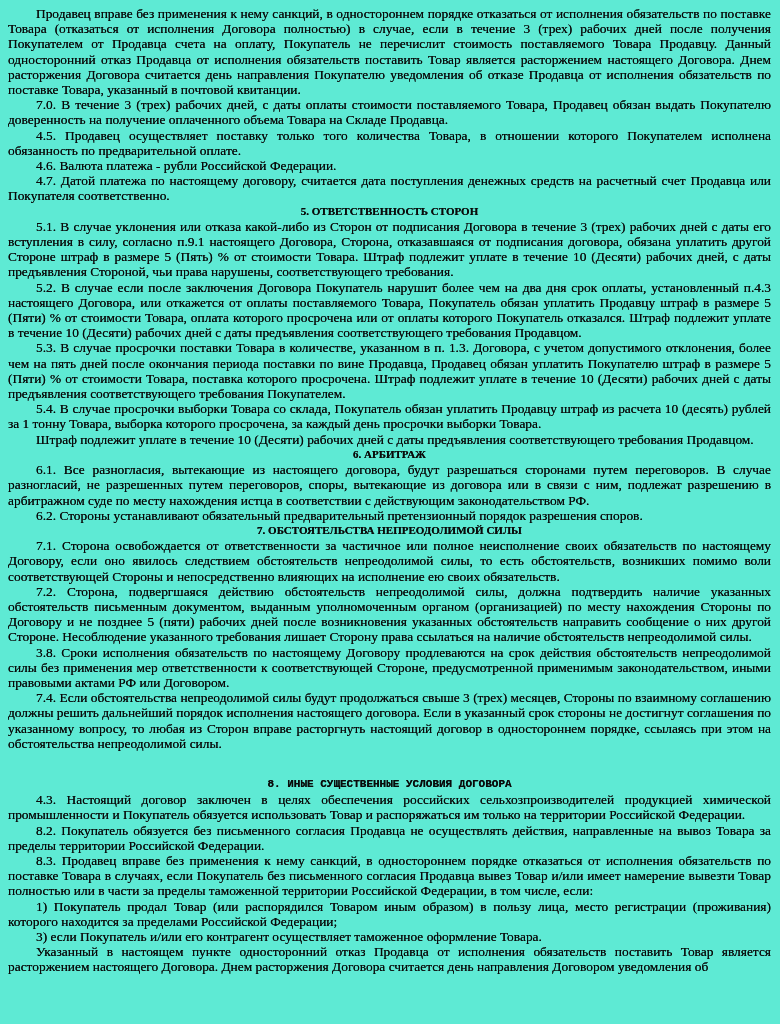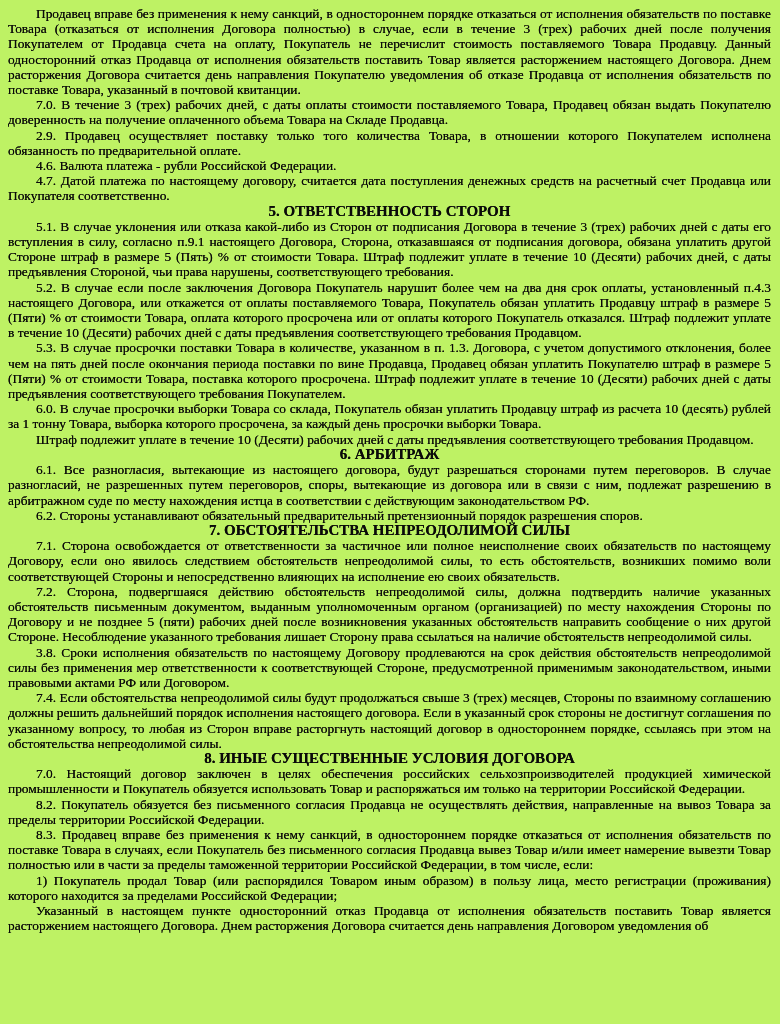--- a/index.html
+++ b/index.html
@@ -6,64 +6,67 @@
     margin: 0;
     padding: 0;
     background: #ffffff;
   }
   .page {
     width: 780px;
     height: 1024px;
     box-sizing: border-box;
     padding: 6px 9px 0 8px;
     overflow: hidden;
-    background: #bef264;
+    background: #5eead4;
     color: #0a0a0a;
     font-family: "Liberation Serif", "DejaVu Serif", serif;
     font-size: 13.4px;
     line-height: 15.2px;
     text-align: justify;
     text-shadow: 0 0 0.55px rgba(0,0,0,0.85);
   }
   .para {
     margin: 0;
     text-indent: 28px;
   }
   .heading {
     margin: 0;
-    font-size: 15px;
+    font-size: 11px;
     font-weight: bold;
     text-align: center;
     text-indent: 0;
   }
   .gap-top {
+    margin-top: 26px;
+    font-family: Liberation Mono, monospace;
   }
 </style>
 </head>
 <body>
 
 <div class="page">
   <p class="para">Продавец вправе без применения к нему санкций, в одностороннем порядке отказаться от исполнения обязательств по поставке Товара (отказаться от исполнения Договора полностью) в случае, если в течение 3 (трех) рабочих дней после получения Покупателем от Продавца счета на оплату,  Покупатель не перечислит стоимость поставляемого Товара Продавцу.  Данный односторонний отказ Продавца от исполнения обязательств поставить Товар является расторжением настоящего Договора. Днем расторжения Договора считается день направления Покупателю уведомления об отказе Продавца от исполнения обязательств по поставке Товара, указанный в почтовой квитанции.</p>
   <p class="para">7.0. В течение 3 (трех) рабочих дней, с даты  оплаты стоимости  поставляемого Товара, Продавец обязан выдать Покупателю доверенность на получение оплаченного объема Товара на Складе Продавца.</p>
-  <p class="para">2.9. Продавец осуществляет поставку только того количества Товара, в отношении которого Покупателем исполнена обязанность по предварительной оплате.</p>
+  <p class="para">4.5. Продавец осуществляет поставку только того количества Товара, в отношении которого Покупателем исполнена обязанность по предварительной оплате.</p>
   <p class="para">4.6. Валюта платежа - рубли Российской Федерации.</p>
   <p class="para">4.7. Датой платежа по настоящему договору, считается дата поступления денежных средств на расчетный счет Продавца или Покупателя соответственно.</p>
   <h2 class="heading">5. ОТВЕТСТВЕННОСТЬ СТОРОН</h2>
   <p class="para">5.1. В случае уклонения или отказа какой-либо из Сторон от подписания Договора в течение 3 (трех) рабочих дней с даты его вступления в силу, согласно п.9.1 настоящего Договора, Сторона, отказавшаяся от подписания договора, обязана уплатить другой Стороне штраф в размере 5 (Пять) % от стоимости Товара.  Штраф подлежит уплате в течение 10 (Десяти) рабочих дней, с даты предъявления Стороной, чьи права нарушены, соответствующего требования.</p>
   <p class="para">5.2. В случае если после заключения Договора Покупатель нарушит более чем на два дня срок оплаты, установленный п.4.3 настоящего Договора, или откажется от оплаты поставляемого  Товара, Покупатель обязан  уплатить Продавцу штраф в размере 5 (Пяти) % от стоимости Товара, оплата которого просрочена или от оплаты которого Покупатель отказался. Штраф подлежит уплате в течение 10 (Десяти) рабочих дней с даты предъявления соответствующего  требования  Продавцом.</p>
   <p class="para">5.3. В случае просрочки поставки Товара в количестве, указанном в п. 1.3. Договора, с учетом допустимого отклонения, более чем на пять дней после окончания периода поставки по вине Продавца, Продавец обязан  уплатить Покупателю штраф в размере 5 (Пяти) % от стоимости Товара, поставка которого просрочена. Штраф подлежит уплате в течение 10 (Десяти) рабочих дней с даты предъявления соответствующего  требования  Покупателем.</p>
-  <p class="para">6.0. В случае просрочки выборки Товара со склада, Покупатель обязан уплатить Продавцу штраф из расчета 10 (десять) рублей за 1 тонну Товара, выборка которого просрочена, за каждый день просрочки выборки Товара.</p>
+  <p class="para">5.4. В случае просрочки выборки Товара со склада, Покупатель обязан уплатить Продавцу штраф из расчета 10 (десять) рублей за 1 тонну Товара, выборка которого просрочена, за каждый день просрочки выборки Товара.</p>
   <p class="para">Штраф подлежит уплате в течение 10 (Десяти) рабочих дней с даты предъявления соответствующего  требования Продавцом.</p>
   <h2 class="heading">6. АРБИТРАЖ</h2>
   <p class="para">6.1. Все разногласия, вытекающие из настоящего договора, будут разрешаться сторонами путем переговоров. В случае разногласий, не разрешенных путем переговоров, споры, вытекающие из договора или в связи с ним, подлежат разрешению в арбитражном суде по месту нахождения истца в соответствии с действующим законодательством РФ.</p>
   <p class="para">6.2. Стороны устанавливают обязательный предварительный претензионный порядок разрешения споров.</p>
   <h2 class="heading">7. ОБСТОЯТЕЛЬСТВА НЕПРЕОДОЛИМОЙ СИЛЫ</h2>
   <p class="para">7.1. Сторона освобождается от ответственности за частичное или полное неисполнение своих обязательств по настоящему Договору, если оно явилось следствием обстоятельств непреодолимой силы, то есть обстоятельств, возникших помимо воли соответствующей Стороны и непосредственно влияющих на исполнение ею своих обязательств.</p>
   <p class="para">7.2. Сторона, подвергшаяся действию обстоятельств непреодолимой силы, должна подтвердить наличие указанных обстоятельств письменным документом, выданным уполномоченным органом (организацией) по месту нахождения Стороны по Договору и не позднее 5 (пяти) рабочих дней после возникновения указанных обстоятельств направить сообщение о них другой Стороне. Несоблюдение указанного требования лишает Сторону права ссылаться на наличие обстоятельств непреодолимой силы.</p>
   <p class="para">3.8. Сроки исполнения обязательств по настоящему Договору продлеваются на срок действия обстоятельств непреодолимой силы без применения мер ответственности к соответствующей Стороне, предусмотренной применимым законодательством, иными правовыми актами РФ или Договором.</p>
   <p class="para">7.4. Если обстоятельства непреодолимой силы будут продолжаться свыше 3 (трех) месяцев, Стороны по взаимному соглашению должны решить  дальнейший порядок исполнения настоящего договора. Если в указанный срок стороны не достигнут соглашения по указанному вопросу,  то любая из Сторон вправе расторгнуть настоящий договор в одностороннем порядке, ссылаясь при этом на обстоятельства непреодолимой силы.</p>
   <h2 class="heading gap-top">8. ИНЫЕ СУЩЕСТВЕННЫЕ УСЛОВИЯ ДОГОВОРА</h2>
-  <p class="para">7.0. Настоящий договор заключен в целях обеспечения российских сельхозпроизводителей продукцией химической промышленности и Покупатель обязуется использовать Товар и распоряжаться им только на территории Российской Федерации.</p>
+  <p class="para">4.3. Настоящий договор заключен в целях обеспечения российских сельхозпроизводителей продукцией химической промышленности и Покупатель обязуется использовать Товар и распоряжаться им только на территории Российской Федерации.</p>
   <p class="para">8.2. Покупатель обязуется без письменного согласия Продавца  не осуществлять действия, направленные на вывоз Товара за пределы территории Российской Федерации.</p>
   <p class="para">8.3. Продавец вправе без применения к нему санкций, в одностороннем порядке отказаться от исполнения обязательств по поставке Товара  в случаях, если Покупатель без письменного согласия Продавца вывез Товар и/или имеет намерение вывезти Товар полностью или в части за пределы таможенной территории Российской Федерации, в том числе, если:</p>
   <p class="para">1) Покупатель продал Товар (или распорядился Товаром  иным образом) в пользу лица, место регистрации (проживания) которого находится за пределами Российской Федерации;</p>
+  <p class="para">3) если Покупатель и/или его контрагент осуществляет таможенное оформление Товара.</p>
   <p class="para">Указанный в настоящем пункте односторонний отказ Продавца от исполнения обязательств поставить Товар является расторжением настоящего Договора. Днем расторжения Договора считается день направления Договором уведомления об</p>
 </div>
 
 </body></html>

